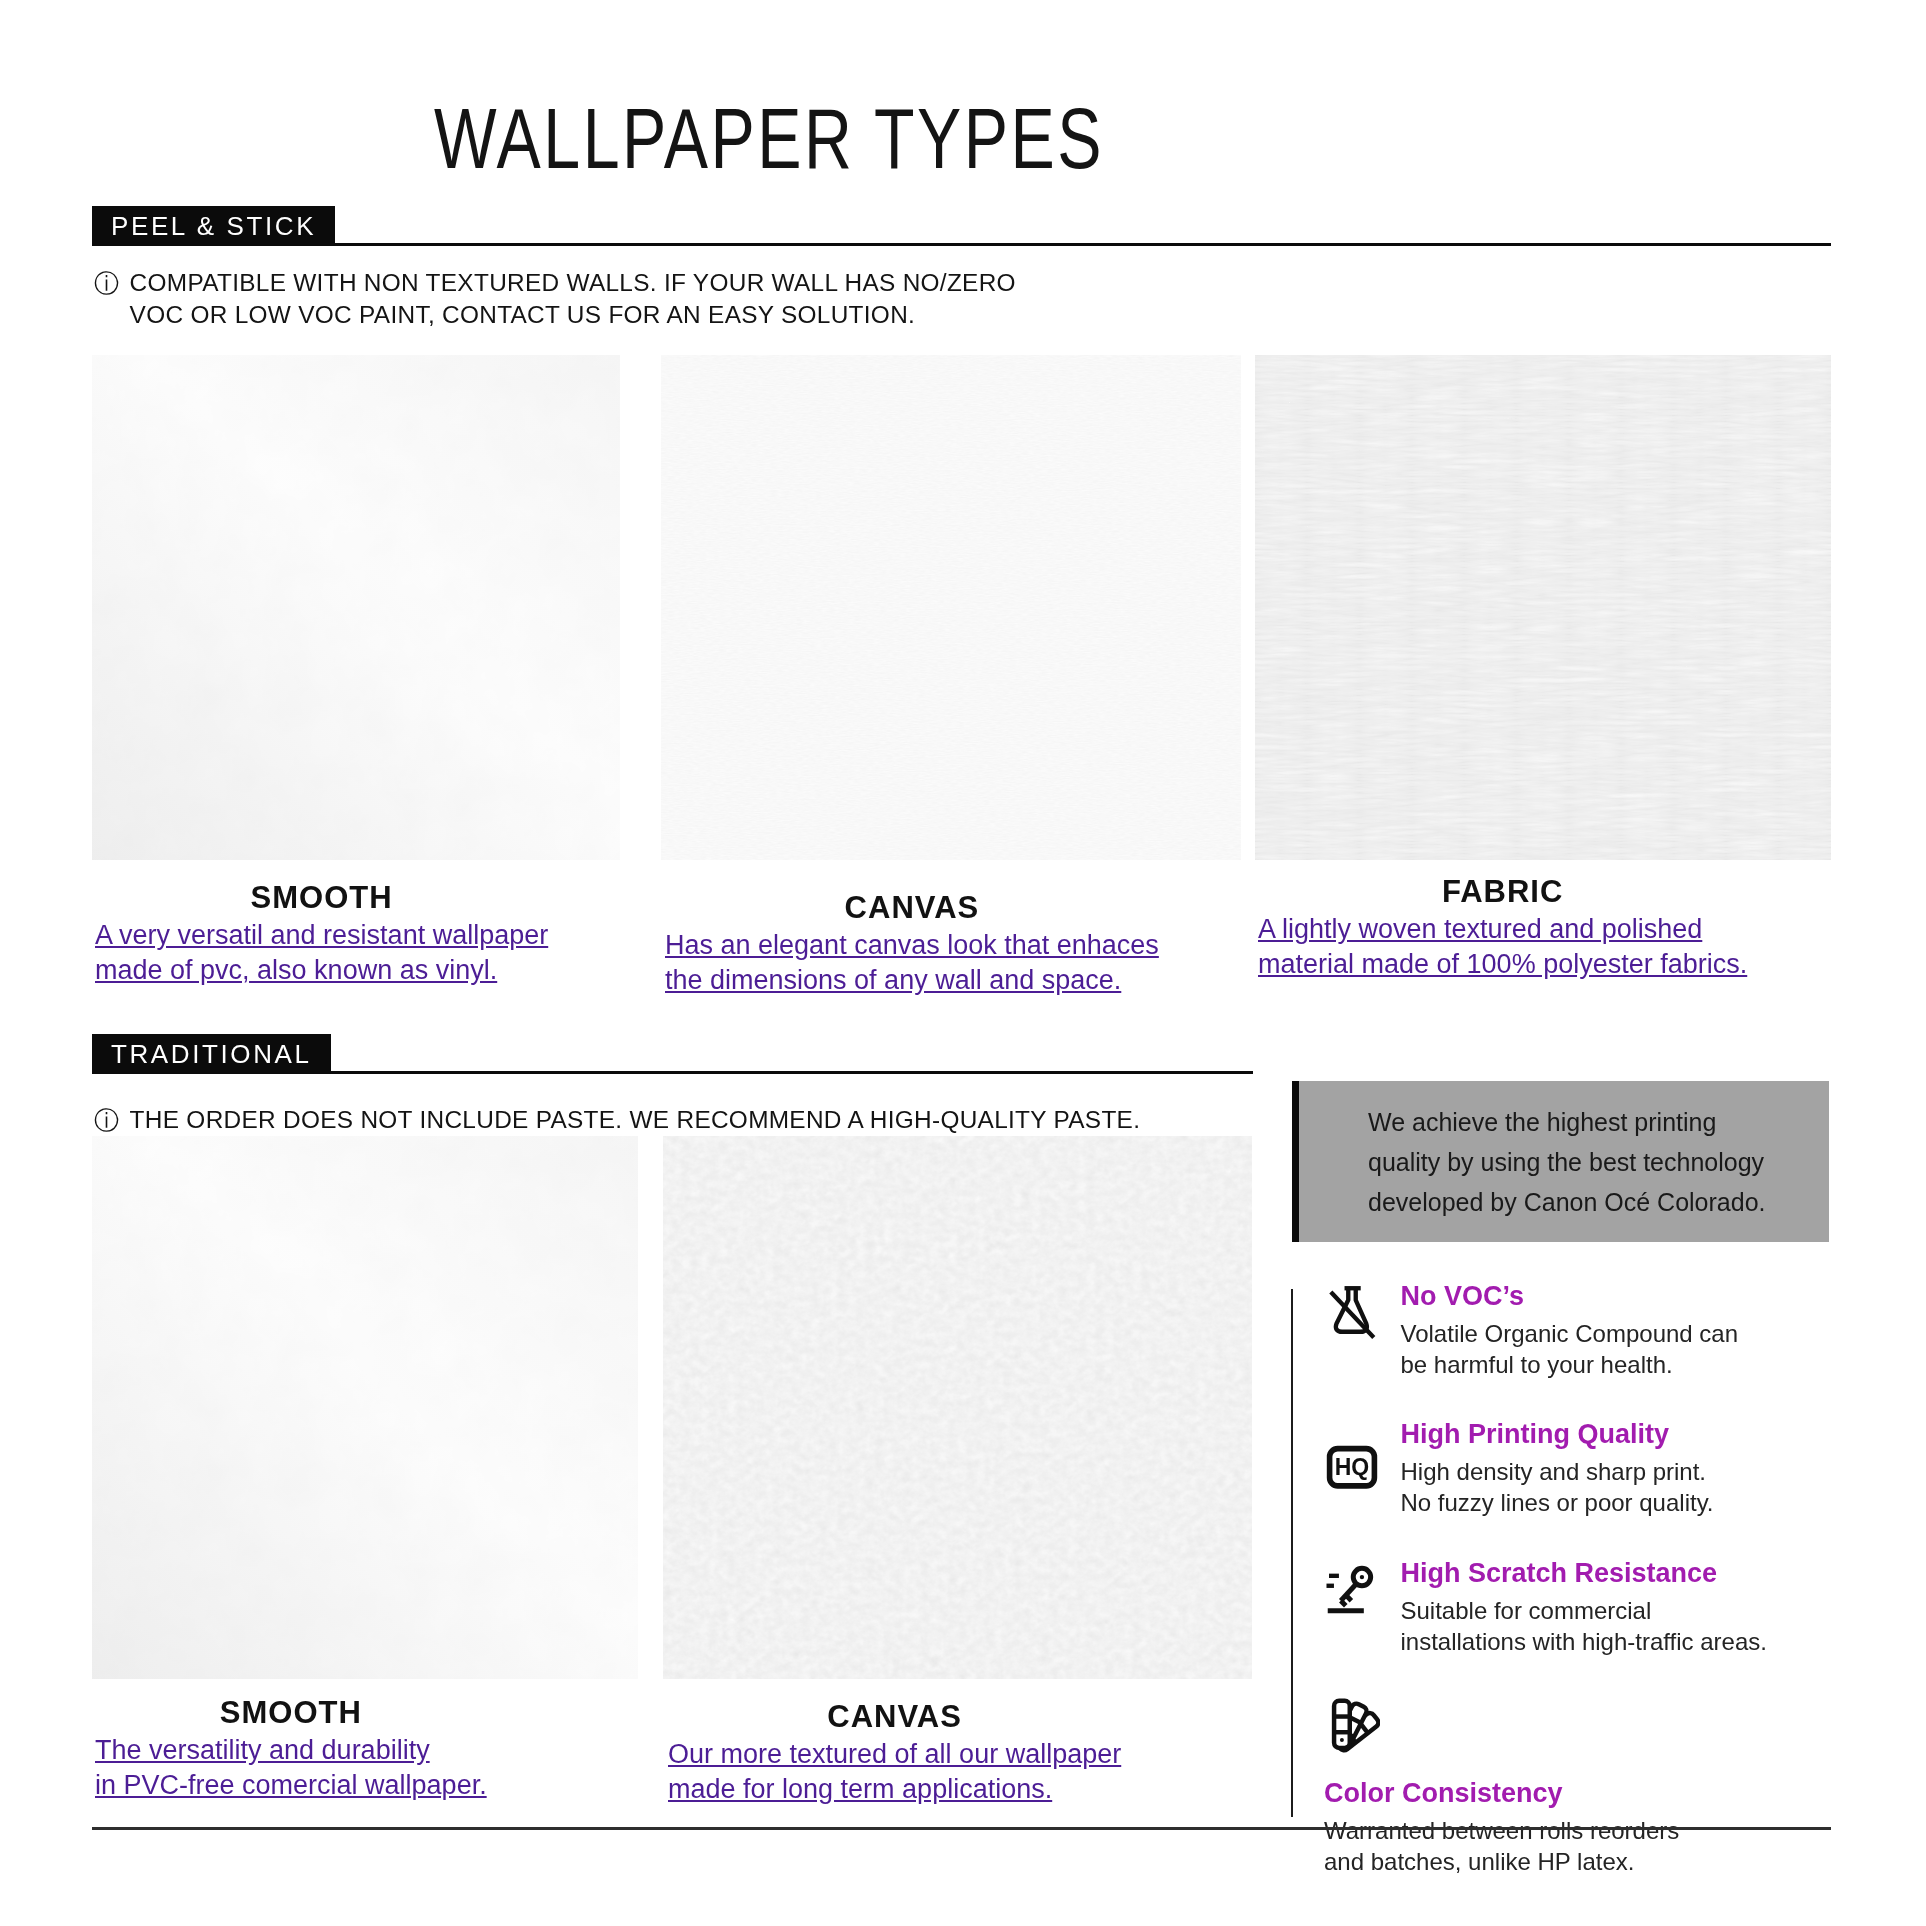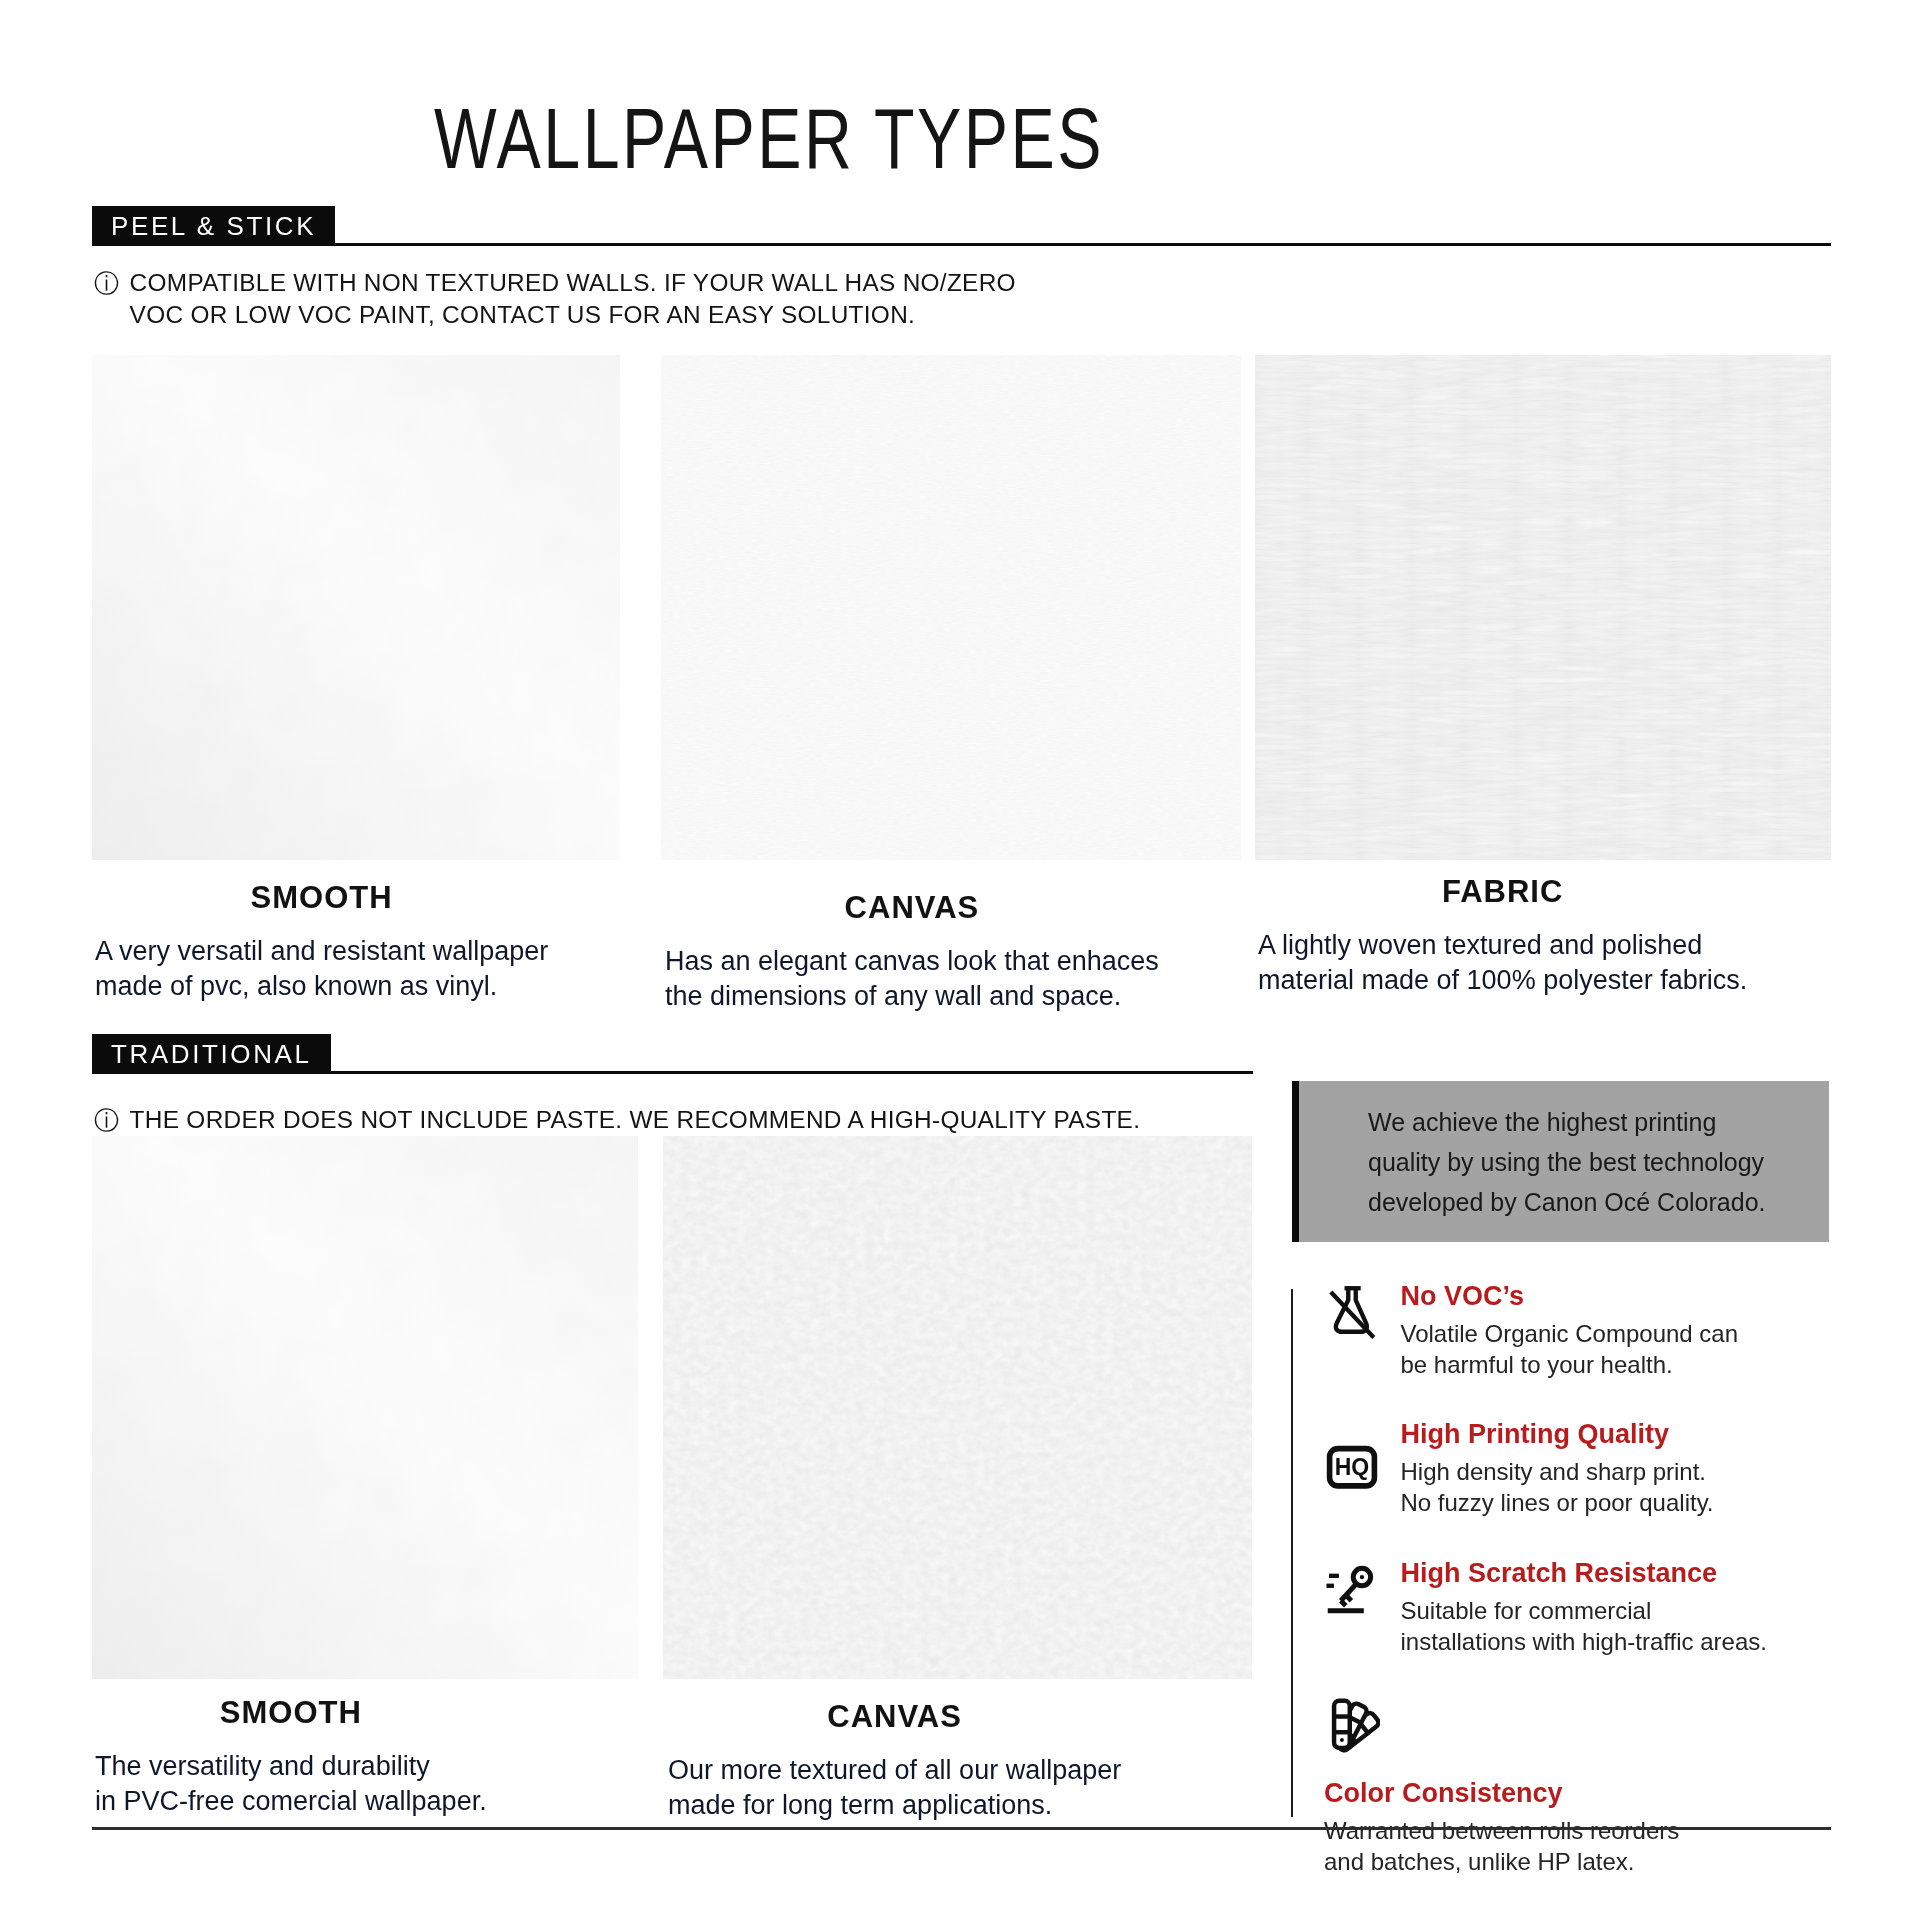--- a/index.html
+++ b/index.html
@@ -30,38 +30,38 @@
   .swatch{position:absolute;overflow:hidden;background:#f3f3f3;}
   .swatch svg{display:block;width:100%;height:100%;}
   .sw-ps-smooth{left:92px;top:355px;width:528px;height:505px;}
   .sw-ps-canvas{left:661px;top:355px;width:580px;height:505px;}
   .sw-ps-fabric{left:1255px;top:355px;width:576px;height:505px;}
   .sw-tr-smooth{left:92px;top:1136px;width:546px;height:543px;}
   .sw-tr-canvas{left:663px;top:1136px;width:589px;height:543px;}
 
   .caption{position:absolute;}
   .type-name{font-size:31px;font-weight:700;letter-spacing:1px;color:#121212;text-align:center;}
-  .type-desc{margin-top:18px;font-size:27px;line-height:35px;color:#0f172a;white-space:pre-line;}
+  .type-desc{margin-top:2px;font-size:27px;line-height:35px;color:#4c1d95;white-space:pre-line;text-decoration:underline;}
   .cap-ps-smooth{left:95px;top:880px;}
   .cap-ps-canvas{left:665px;top:890px;}
   .cap-ps-fabric{left:1258px;top:874px;}
   .cap-tr-smooth{left:95px;top:1695px;}
   .cap-tr-canvas{left:668px;top:1699px;}
 
   .callout{position:absolute;left:1292px;top:1081px;width:537px;height:161px;background:#a3a3a3;
            border-left:7.7px solid #0b0b0b;box-sizing:border-box;display:flex;align-items:center;padding-left:36px;}
   .callout .txt{padding-left:33px;font-size:25px;line-height:40px;color:#191919;white-space:pre-line;}
 
   .vline{position:absolute;left:1291px;top:1289px;width:1.9px;height:528px;background:#1c1c1c;}
 
   .feature{position:absolute;left:1324px;width:520px;display:flex;gap:20.5px;}
   .f1{top:1281px;}.f2{top:1419px;align-items:center;}.f3{top:1558px;}.f4{top:1694px;flex-direction:column;}
   .fi{width:56px;height:63px;flex:none;}
   .fi svg{display:block;width:56px;height:63px;}
-  .ft .t{font-size:27px;font-weight:700;color:#b91c1c;}
+  .ft .t{font-size:27px;font-weight:700;color:#a21caf;}
   .ft .d{margin-top:6.4px;font-size:24px;line-height:31px;color:#242424;white-space:pre-line;}
 </style>
 </head>
 <body>
 
 <svg width="0" height="0" style="position:absolute" aria-hidden="true">
   <defs>
     <filter id="f-smooth" x="0%" y="0%" width="100%" height="100%">
       <feTurbulence type="fractalNoise" baseFrequency="0.014" numOctaves="5" seed="8" stitchTiles="stitch"></feTurbulence>
       <feColorMatrix type="matrix" values="0.33 0.33 0.34 0 0  0.33 0.33 0.34 0 0  0.33 0.33 0.34 0 0  0 0 0 0 1"></feColorMatrix>

